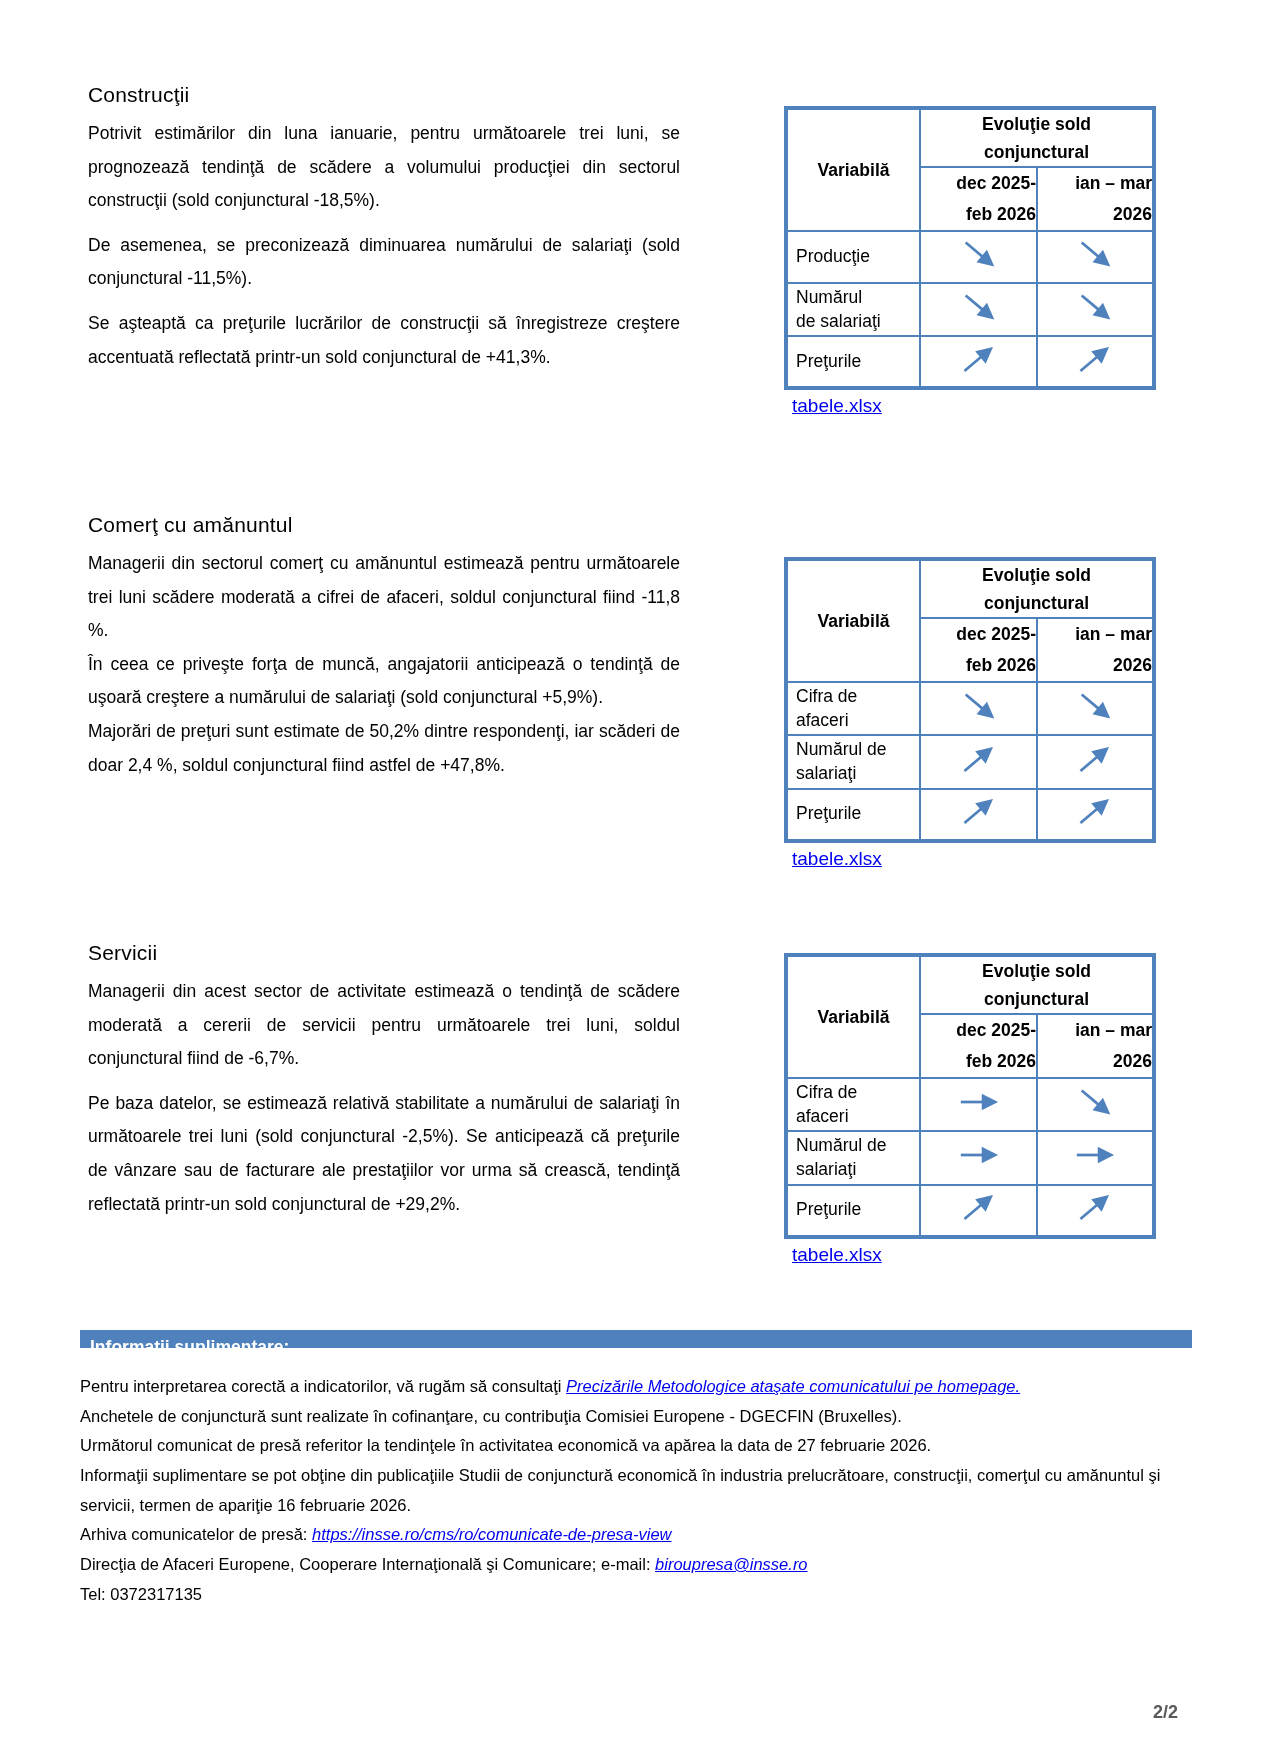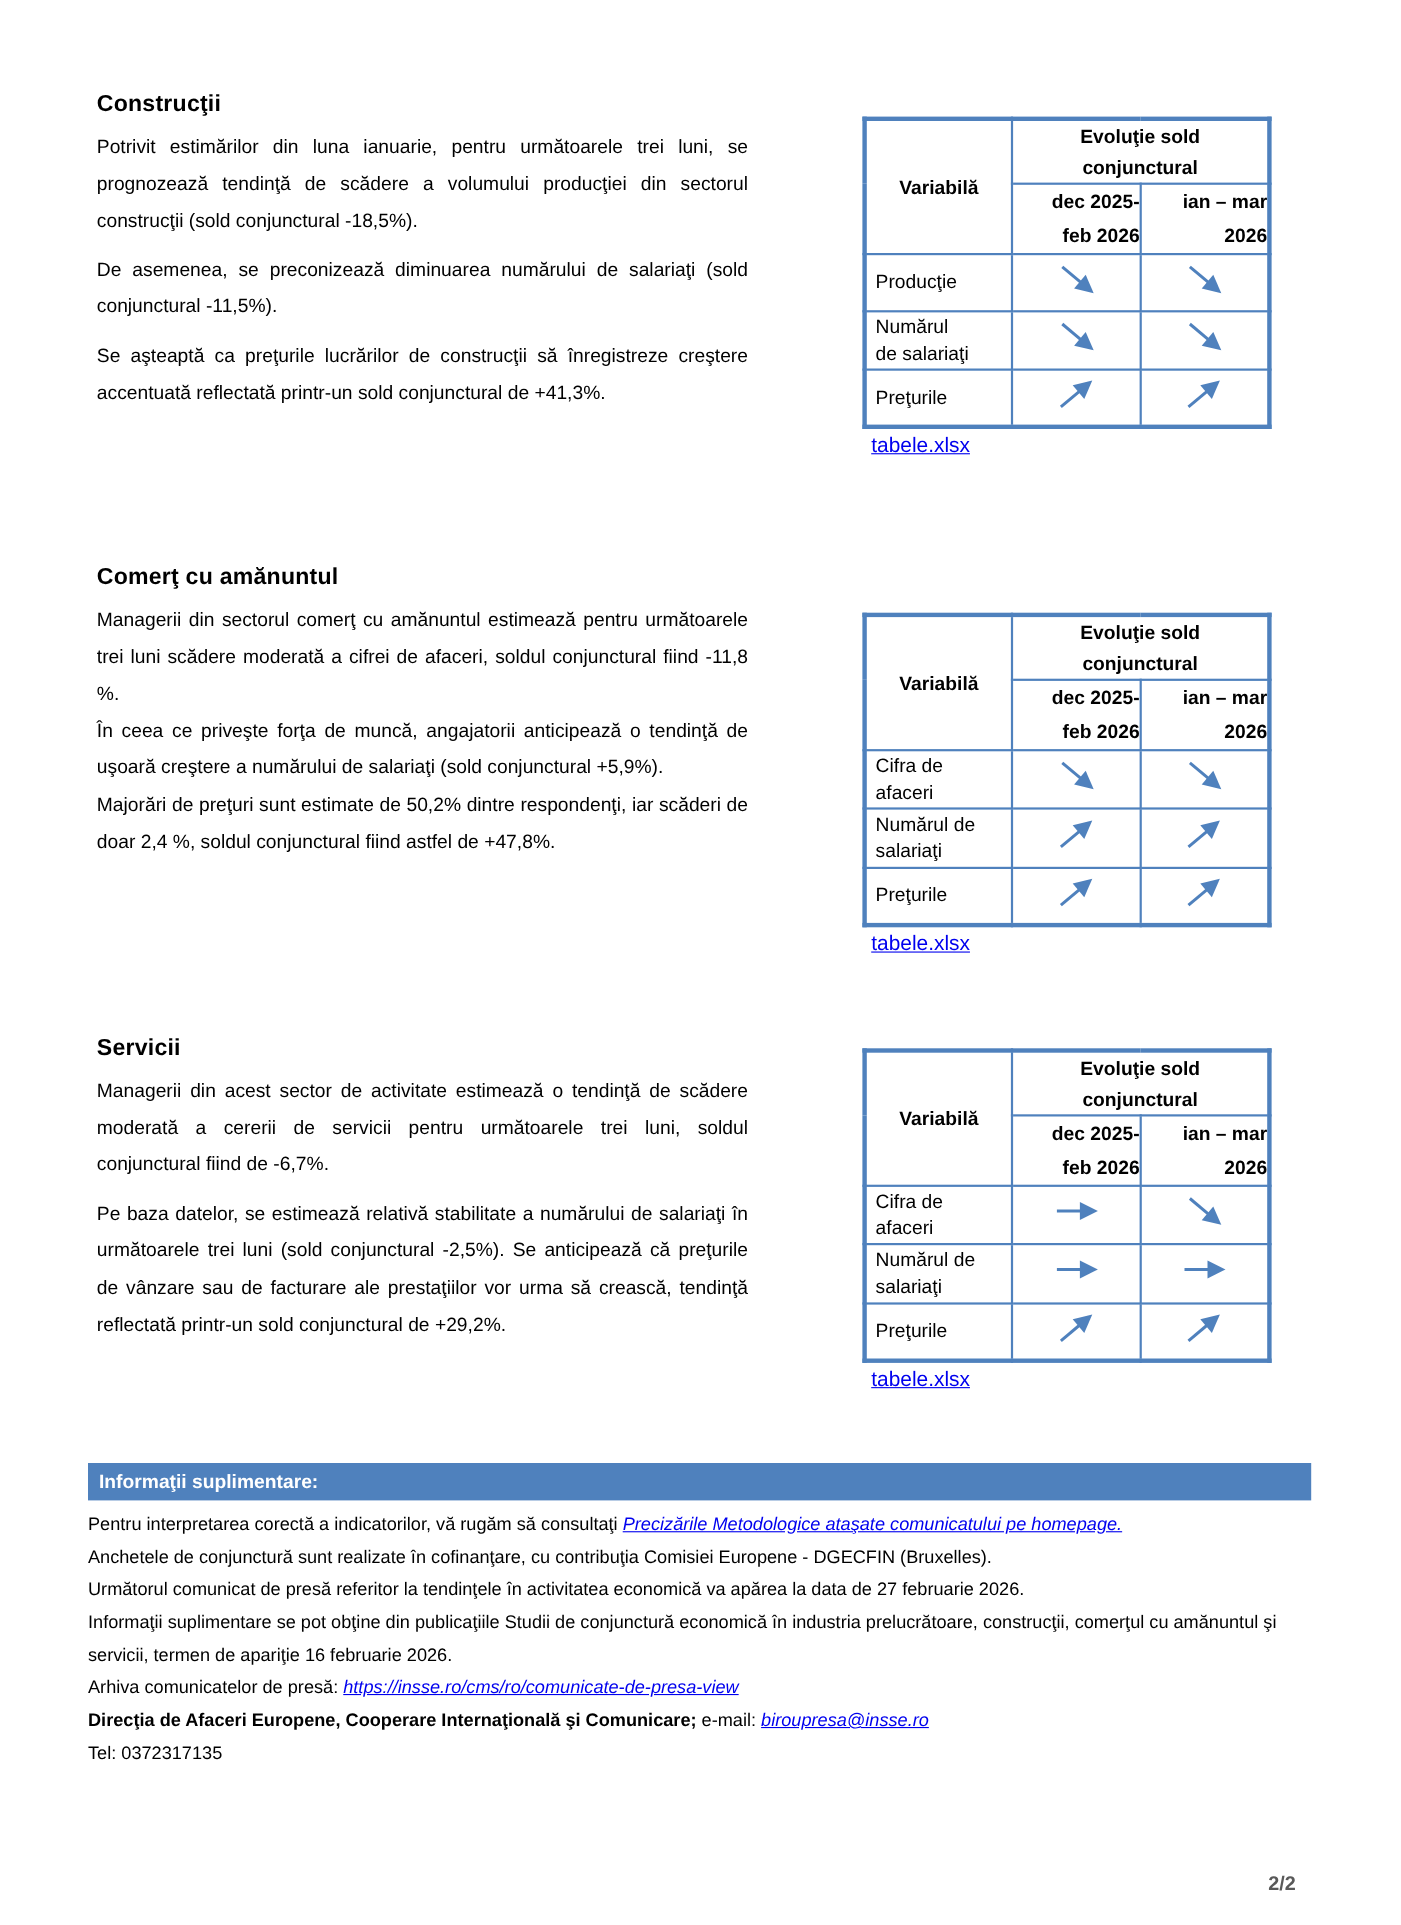--- a/index.html
+++ b/index.html
@@ -11,21 +11,21 @@
   }
   .page {
     position:relative; width:1274px; height:1750px;
     background:#ffffff; overflow:hidden;
   }
 
   
   .content-section { position:absolute; left:88px; width:1070px; }
   .text-col { width:592px; }
   .section-heading {
-    font-size:21px; font-weight:bold; color:#000; margin-bottom:10px;
+    font-size:21px; font-weight:normal; color:#000; margin-bottom:10px;
     letter-spacing:0.2px;
   }
   .text-col p {
     font-size:17.5px; line-height:1.92; text-align:justify; color:#000;
   }
   .gapped p { margin-bottom:11px; }
   .tight  p { margin-bottom:0; }
 
   
   .table-col { position:absolute; left:696px; width:372px; }
@@ -56,31 +56,31 @@
   .arrow-up    { transform:rotate(-40deg); }
   .arrow-right { transform:none; }
 
   .xlsx-link {
     display:inline-block; margin:5px 12px 0 8px;
     font-size:19px; color:#0000EE; text-decoration:underline; cursor:pointer;
   }
 
   
   .info-banner {
-    position:absolute; left:80px; top:1330px; width:1112px; height:34px;
+    position:absolute; left:80px; top:1330px; width:1112px; height:18px;
     background:#4F81BD; color:#ffffff; font-weight:bold; font-size:17.5px;
     padding:5px 10px; line-height:1.4;
   }
   .info-text {
     position:absolute; left:80px; top:1372px; width:1112px;
     font-size:16.5px; line-height:1.8; color:#000;
   }
   .info-text p { margin:0; }
   .doc-link { color:#0000EE; text-decoration:underline; cursor:pointer;font-style:italic; }
-  .bold-run { font-weight:bold; }
+  .bold-run { font-weight:normal; }
 
   .page-number {
     position:absolute; right:96px; top:1702px;
     font-size:18px; font-weight:bold; color:#595959;
   }
 </style>
 </head>
 <body>
 
 <div class="page">

